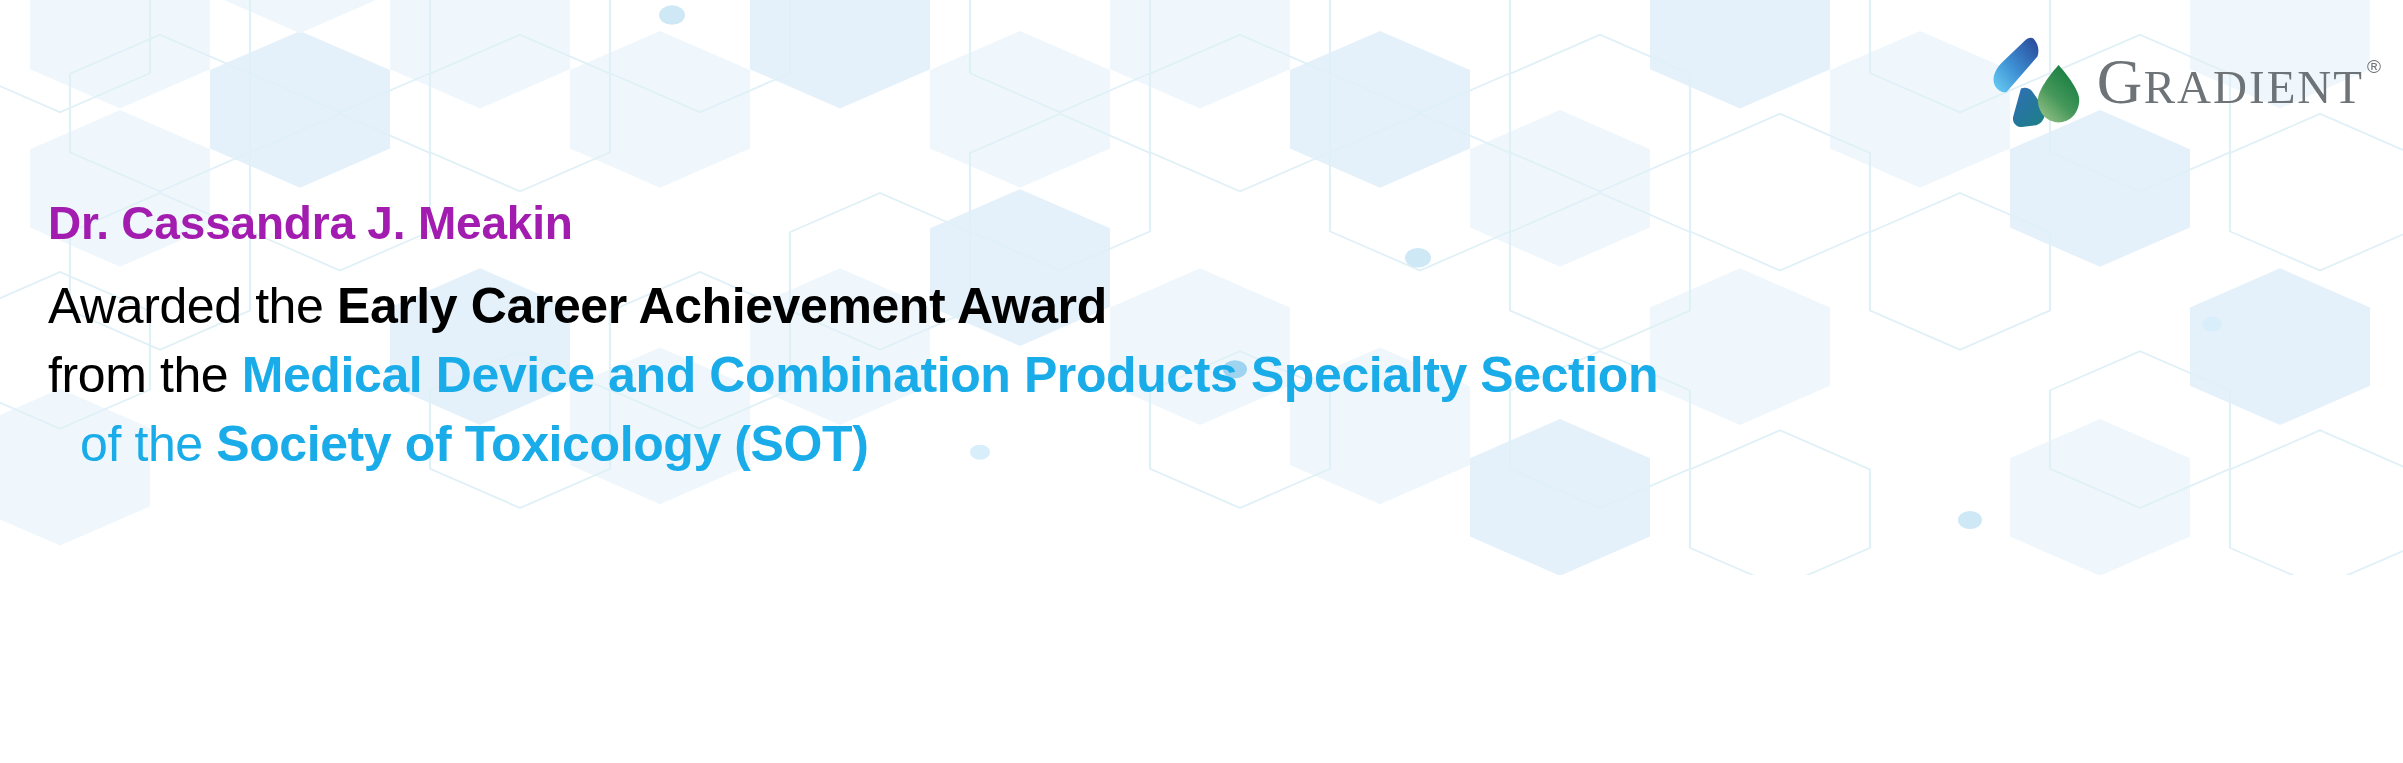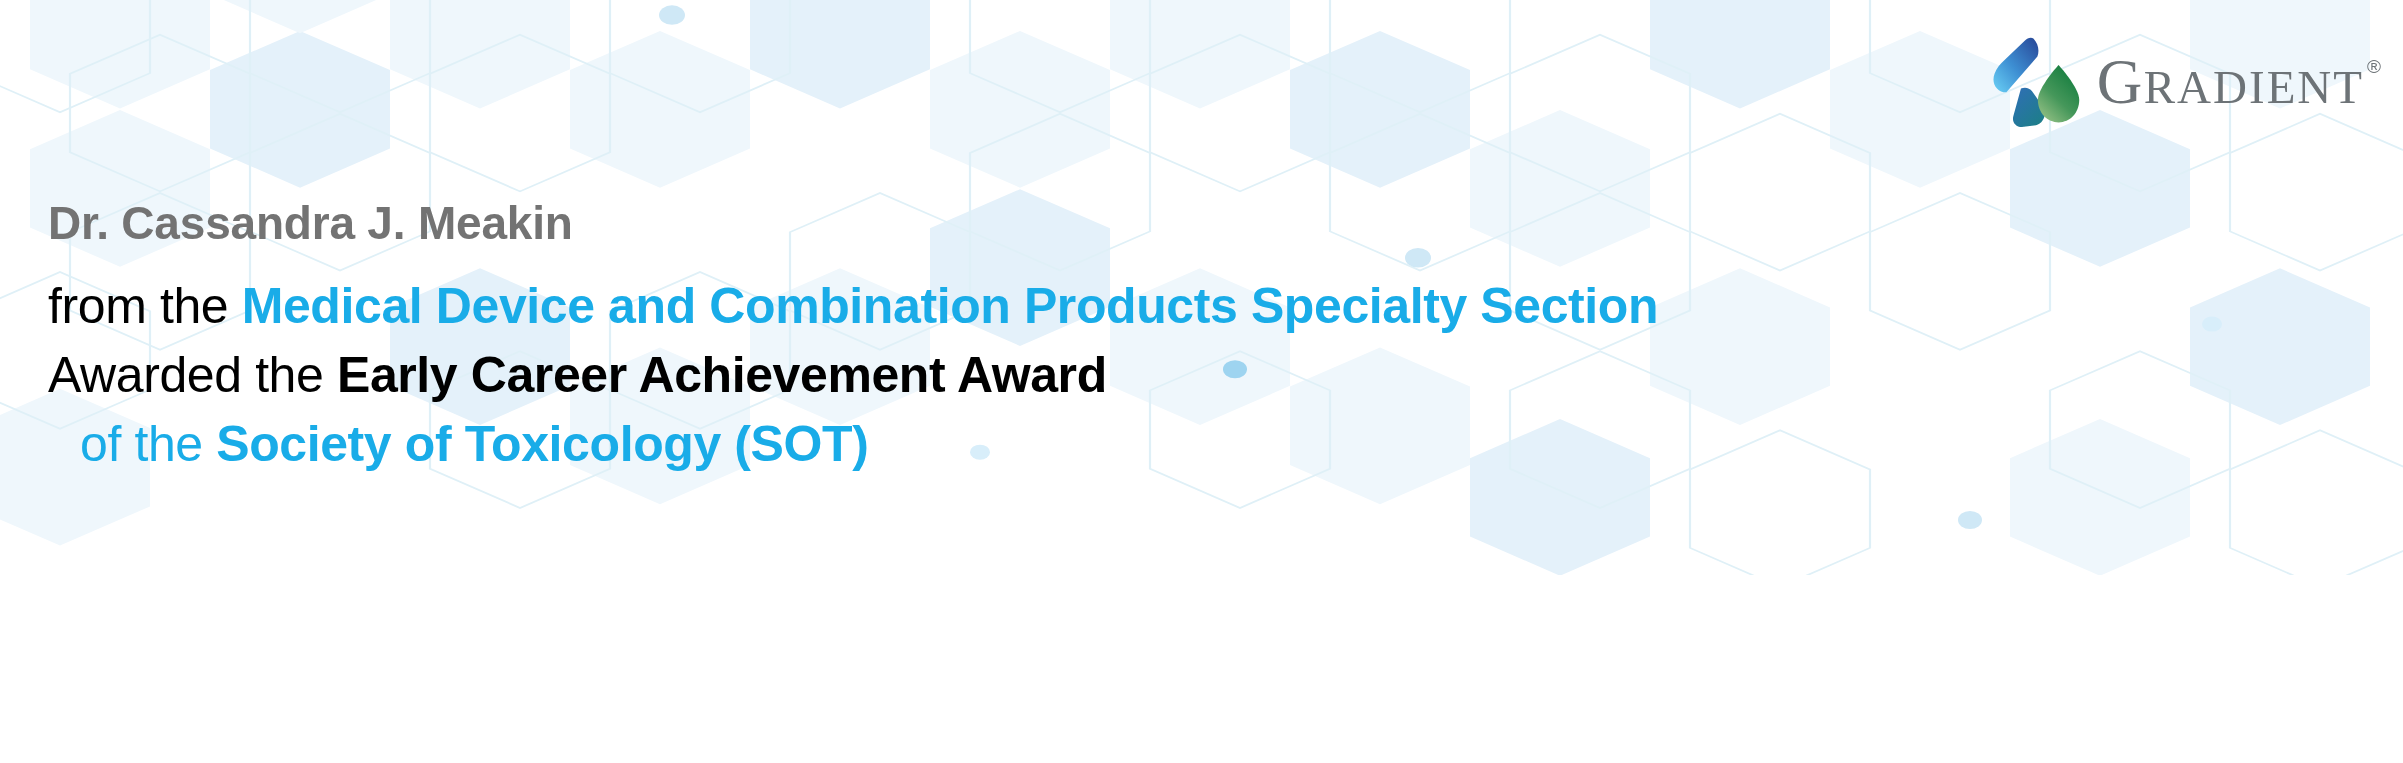--- a/index.html
+++ b/index.html
@@ -77,21 +77,21 @@
     position: absolute;
     left: 48px;
     top: 196px;
     width: 2150px;
   }
 
   .honoree {
     font-family: "Liberation Sans", sans-serif;
     font-weight: bold;
     font-size: 46px;
-    color: #737373;
+    color: #a21caf;
     line-height: 1.18;
     letter-spacing: -0.2px;
     margin: 0 0 22px 0;
     white-space: nowrap;
   }
 
   .award-line {
     font-family: "Liberation Sans", sans-serif;
     font-size: 50px;
     line-height: 1.38;
@@ -218,21 +218,21 @@
     <div class="logo-word">
       <span class="logo-word-text"><span class="cap-first">G</span><span class="cap-rest">RADIENT</span></span>
       <span class="logo-reg">®</span>
     </div>
   </div>
 
   <div class="text-block">
 
     <div class="honoree">Dr. Cassandra J. Meakin</div>
 
+    <div class="award-line l1"><span class="reg">Awarded the </span><span class="bold">Early Career Achievement Award</span></div>
+
     <div class="award-line l2"><span class="reg">from the </span><span class="bold">Medical Device and Combination Products Specialty Section</span></div>
 
-    <div class="award-line l1"><span class="reg">Awarded the </span><span class="bold">Early Career Achievement Award</span></div>
-
     <div class="award-line l3"><span class="reg">of the </span><span class="bold">Society of Toxicology (SOT)</span></div>
 
   </div>
 
 </div>
 
 </body></html>

